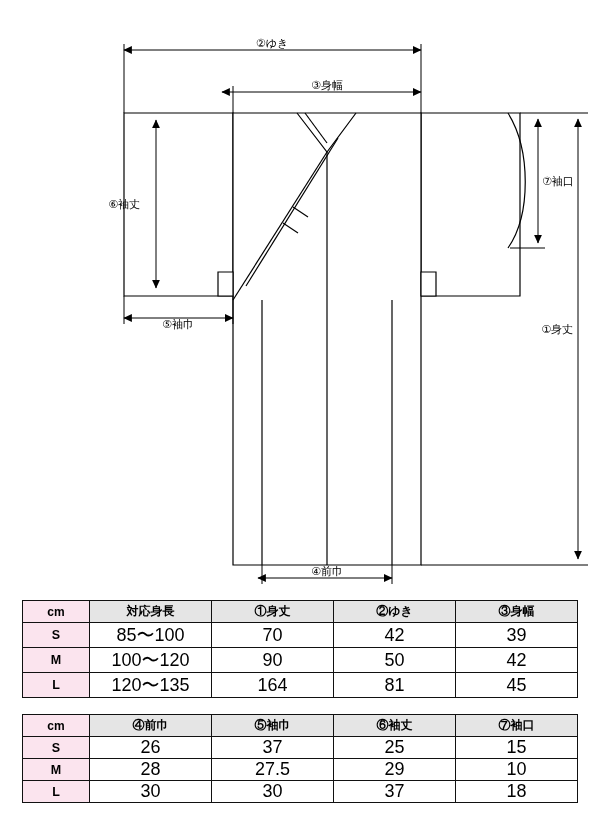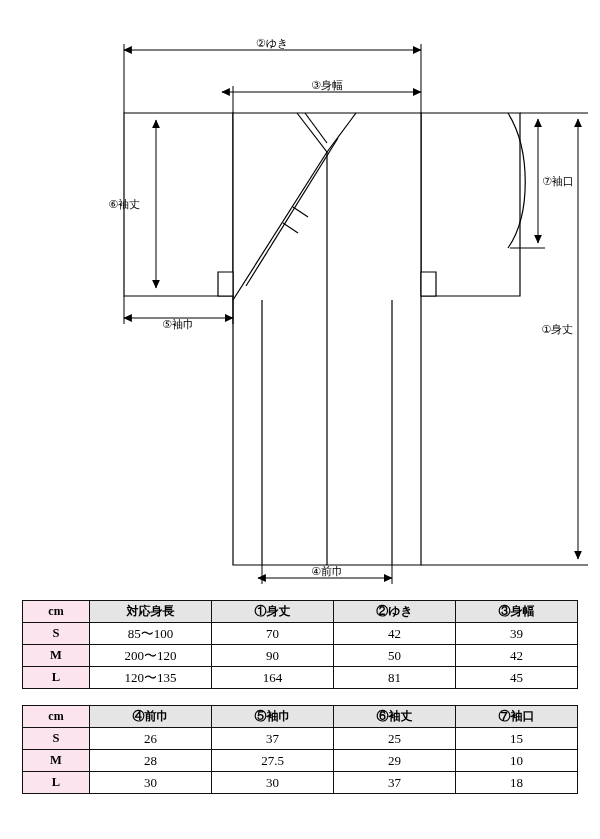--- a/index.html
+++ b/index.html
@@ -53,21 +53,21 @@
     position: absolute;
     left: 0;
     top: 600px;
     width: 600px;
   }
   table.size-table {
     border-collapse: collapse;
     width: 556px;
     margin: 0 auto;
     table-layout: fixed;
-    font-family: Liberation Serif, serif;
+    font-family: Liberation Sans, sans-serif;
     padding-left: 10px;
   }
   table.size-table + table.size-table {
     margin-top: 16px;
   }
   table.size-table th,
   table.size-table td {
     border: 1px solid #111111;
     height: 21px;
     text-align: center;
@@ -83,21 +83,21 @@
   table.size-table tbody td.rowhead {
     background: #fbe4ee;
     font-weight: bold;
     width: 66px;
   }
   table.size-table thead th.corner {
     background: #fbe4ee;
     width: 66px;
   }
   table.size-table td.val {
-    font-size: 13px;
+    font-size: 18px;
   }
 </style>
 </head>
 <body>
 
 <div id="diagram-area">
 
 
   <svg class="diagram" width="600" height="600" viewBox="0 0 600 600">
     <defs>
@@ -203,21 +203,21 @@
     <tbody>
       <tr>
         <td class="rowhead">S</td>
         <td class="val">85〜100</td>
         <td class="val">70</td>
         <td class="val">42</td>
         <td class="val">39</td>
       </tr>
       <tr>
         <td class="rowhead">M</td>
-        <td class="val">200〜120</td>
+        <td class="val">100〜120</td>
         <td class="val">90</td>
         <td class="val">50</td>
         <td class="val">42</td>
       </tr>
       <tr>
         <td class="rowhead">L</td>
         <td class="val">120〜135</td>
         <td class="val">164</td>
         <td class="val">81</td>
         <td class="val">45</td>

